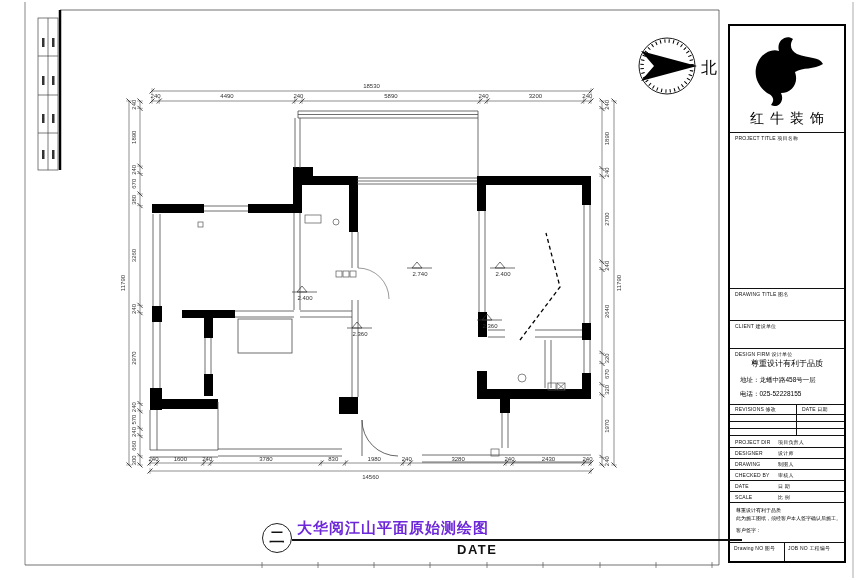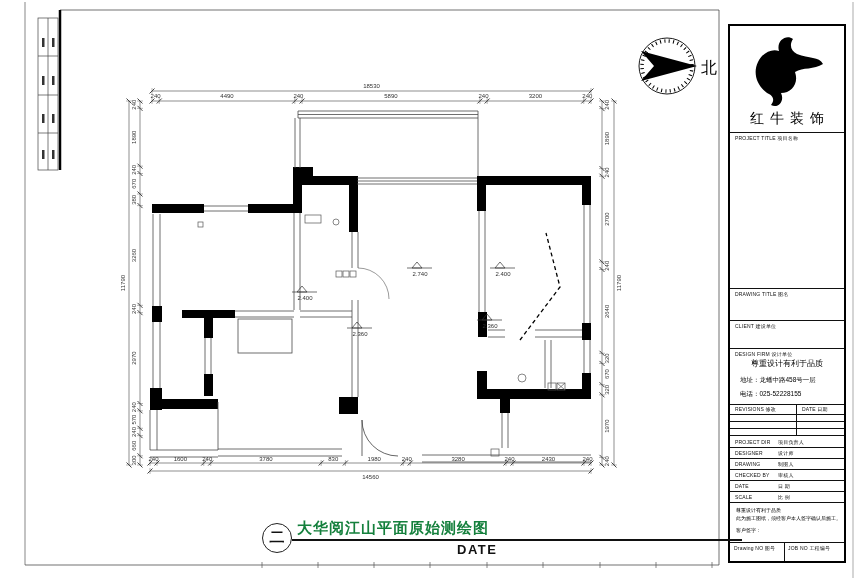--- a/index.html
+++ b/index.html
@@ -14,21 +14,21 @@
   .tb-small{position:absolute;font-size:5px;letter-spacing:.2px;color:#111;white-space:nowrap;}
   .tb-logo-text{position:absolute;left:0;top:84px;width:100%;text-align:center;
                 font-family:"Liberation Serif", serif;font-size:14px;letter-spacing:6px;
                 text-indent:6px;color:#000;}
   .tb-company{position:absolute;left:0;top:332px;width:100%;text-align:center;font-size:8px;color:#000;}
   .tb-addr{position:absolute;left:10px;font-size:6.5px;color:#000;white-space:nowrap;}
   .tb-note{position:absolute;left:6px;font-size:5px;color:#000;white-space:nowrap;}
   
   #footer-circle{position:absolute;left:262px;top:523px;width:28px;height:28px;border:1.3px solid #222;
                  border-radius:50%;text-align:center;line-height:26px;font-size:15px;font-weight:bold;color:#111;}
-  #footer-title{position:absolute;left:297px;top:519px;font-size:15px;font-weight:bold;color:#15803d;
+  #footer-title{position:absolute;left:297px;top:519px;font-size:15px;font-weight:bold;color:#6d28d9;
                 letter-spacing:1px;white-space:nowrap;}
   #footer-rule{position:absolute;left:292px;top:539px;width:450px;border-top:2px solid #111;}
   #footer-sub{position:absolute;left:457px;top:542px;font-size:13px;font-weight:bold;color:#111;letter-spacing:1.5px;}
 </style>
 </head>
 <body>
 
 <div id="sheet">
 
   <svg id="plan-svg" width="860" height="580" viewBox="0 0 860 580">

